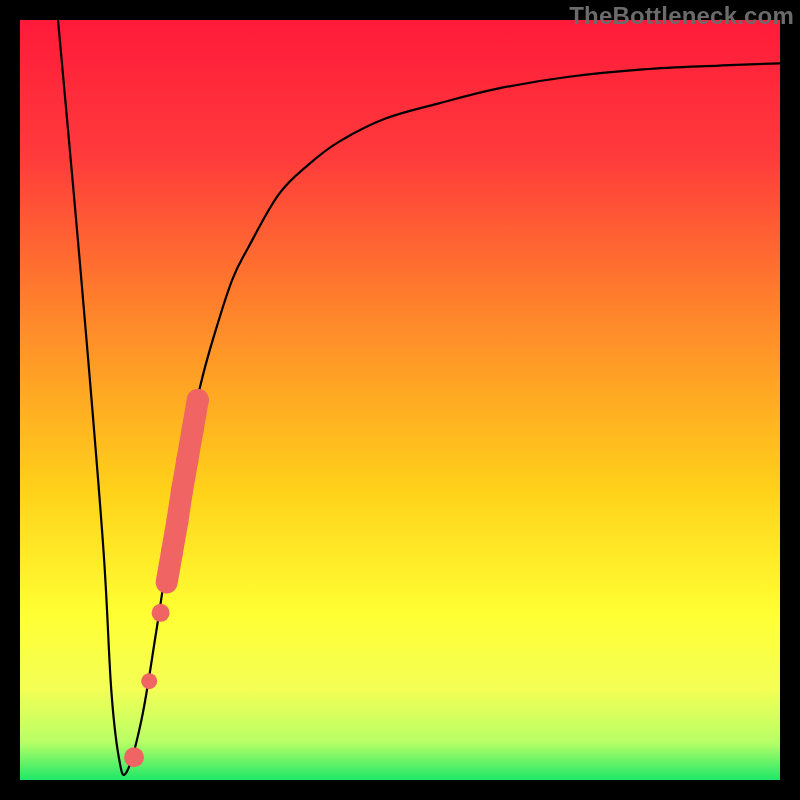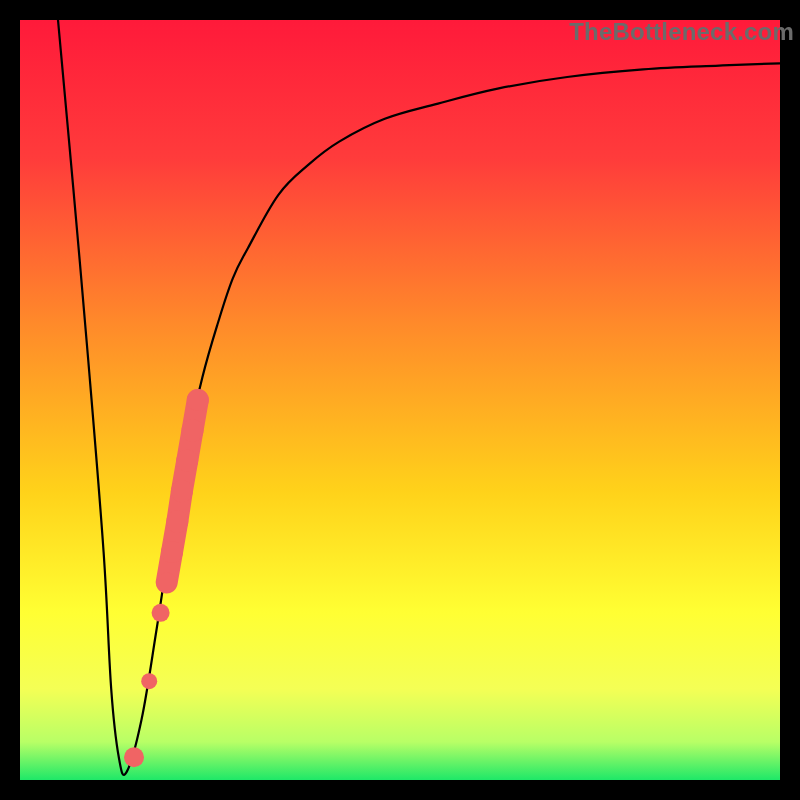--- a/index.html
+++ b/index.html
@@ -28,21 +28,20 @@
   .watermark {
     position: absolute;
     top: 2px;
     right: 6px;
     font-family: Arial, Helvetica, sans-serif;
     font-size: 24px;
     font-weight: 600;
     color: #6b6b6b;
     letter-spacing: 0.2px;
     user-select: none;
-    margin-top: 16px;
   }
 </style>
 </head>
 <body>
 
 <div class="frame">
   <svg class="plot-area" viewBox="0 0 760 760" preserveAspectRatio="none">
     <defs>
       <linearGradient id="bg-grad" x1="0" y1="0" x2="0" y2="1">
           <stop offset="0.0%" stop-color="#ff1a3a"></stop>

